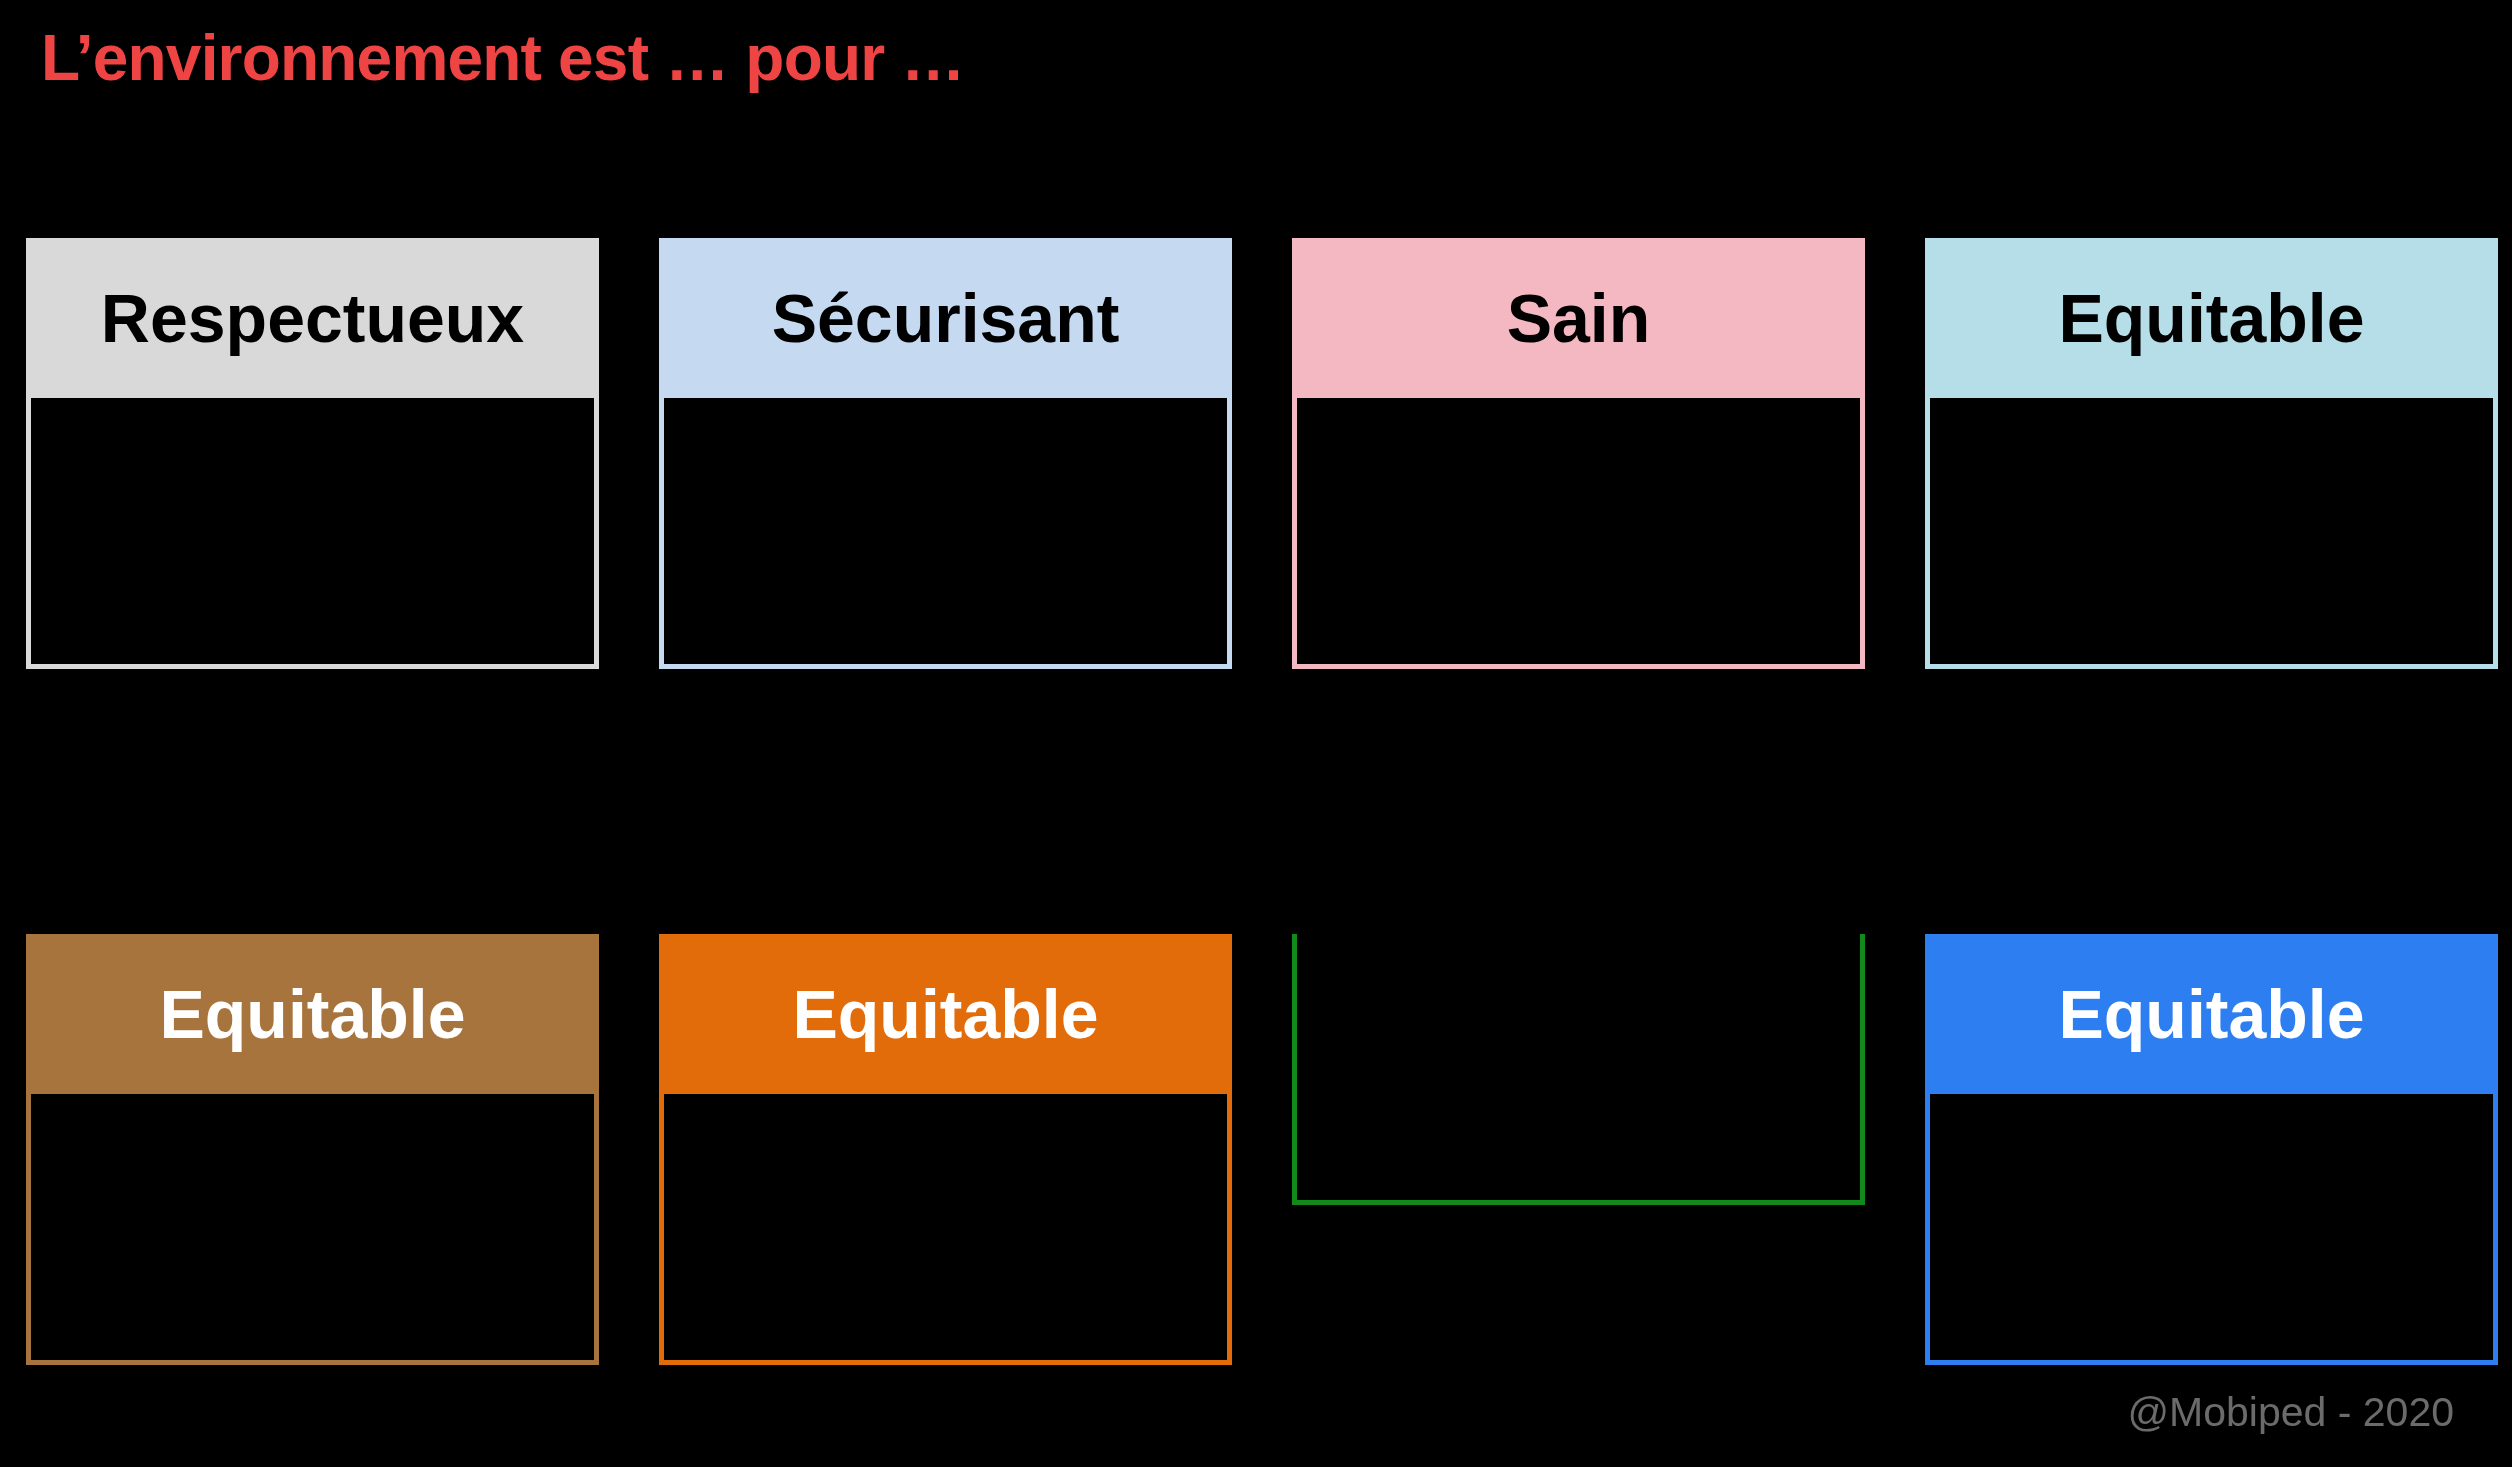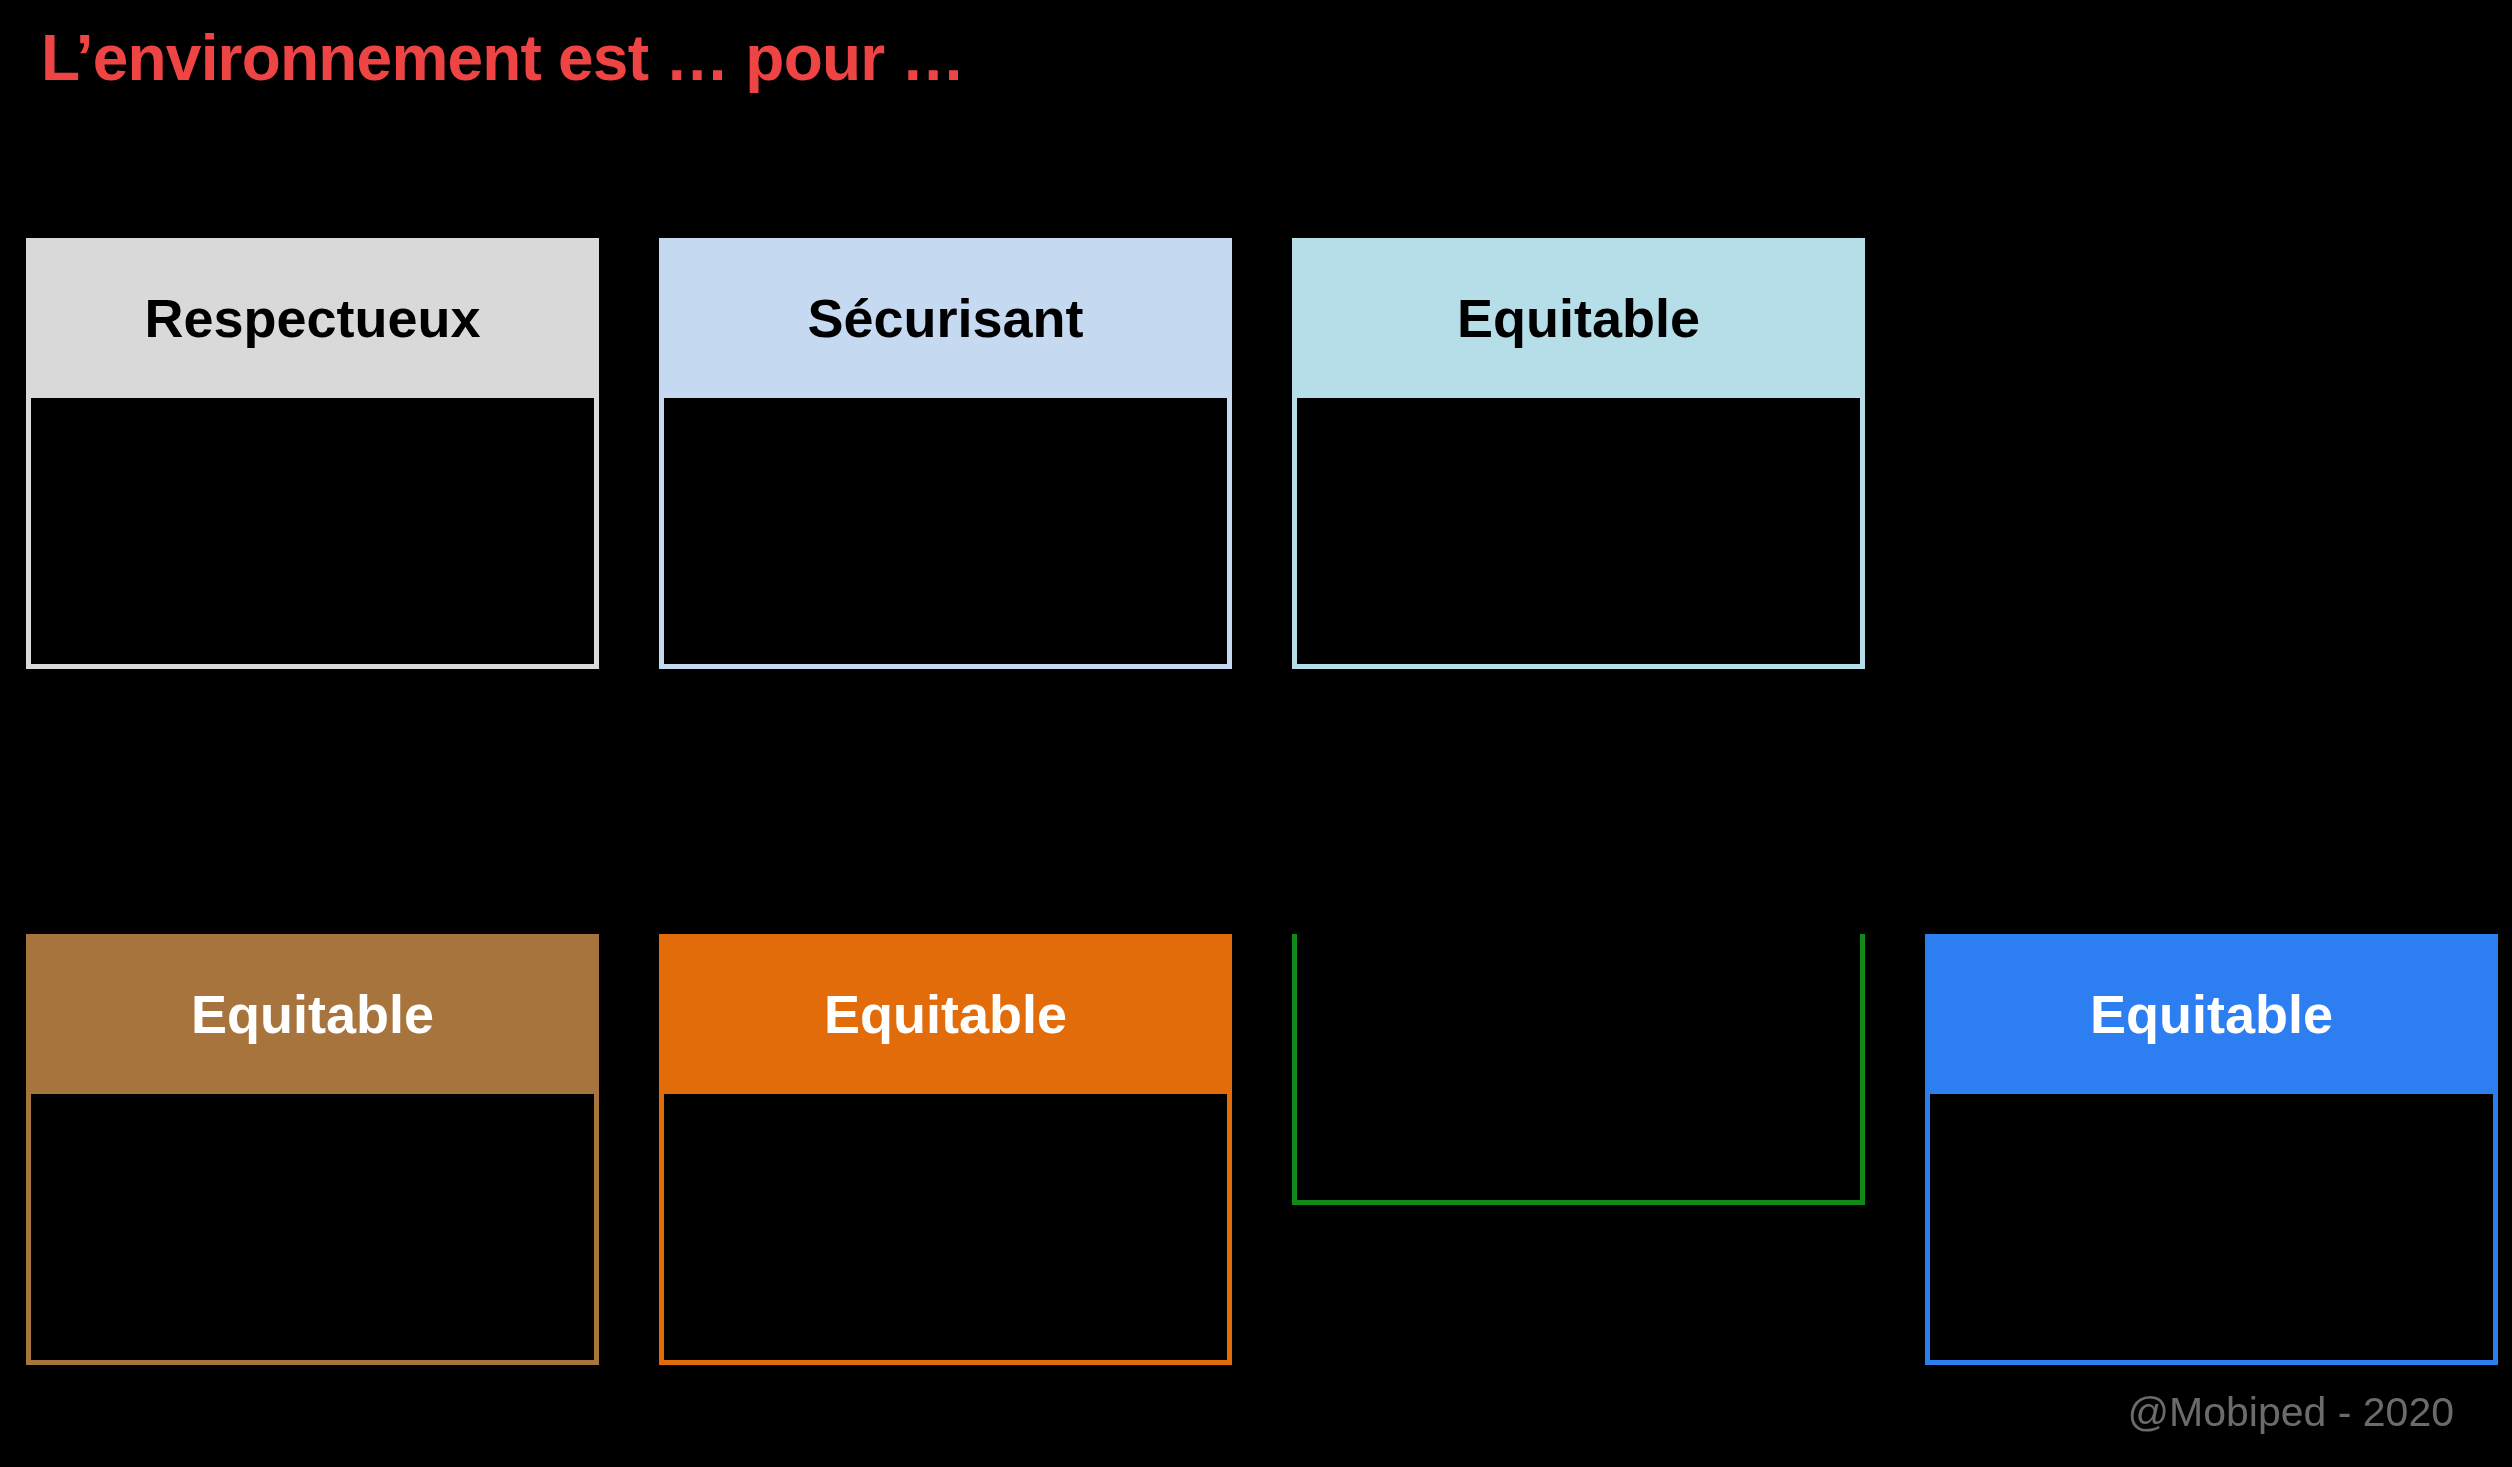--- a/index.html
+++ b/index.html
@@ -36,21 +36,21 @@
     height: 431px;
     box-sizing: border-box;
   }
   .card-header {
     height: 160px;
     display: flex;
     align-items: center;
     justify-content: center;
     background: var(--accent);
     color: var(--text);
-    font-size: 54px;
+    font-size: 68px;
     font-weight: bold;
     letter-spacing: 0px;
   }
   .card-body {
     height: 271px;
     box-sizing: border-box;
     background: #000000;
     border: 5.8px solid var(--accent);
     border-top: none;
   }
@@ -70,20 +70,26 @@
 <div class="cards-row row-1">
   <div class="card" style="--accent: #D9D9D9; --text: #000000;">
     <div class="card-header">
       <span>Respectueux</span>
     </div>
     <div class="card-body"></div>
   </div>
   <div class="card" style="--accent: #C5D9F1; --text: #000000;">
     <div class="card-header">
       <span>Sécurisant</span>
+    </div>
+    <div class="card-body"></div>
+  </div>
+  <div class="card" style="--accent: #F4B8C2; --text: #000000;">
+    <div class="card-header">
+      <span>Sain</span>
     </div>
     <div class="card-body"></div>
   </div>
   <div class="card" style="--accent: #B6DEE8; --text: #000000;">
     <div class="card-header">
       <span>Equitable</span>
     </div>
     <div class="card-body"></div>
   </div>
 </div>

